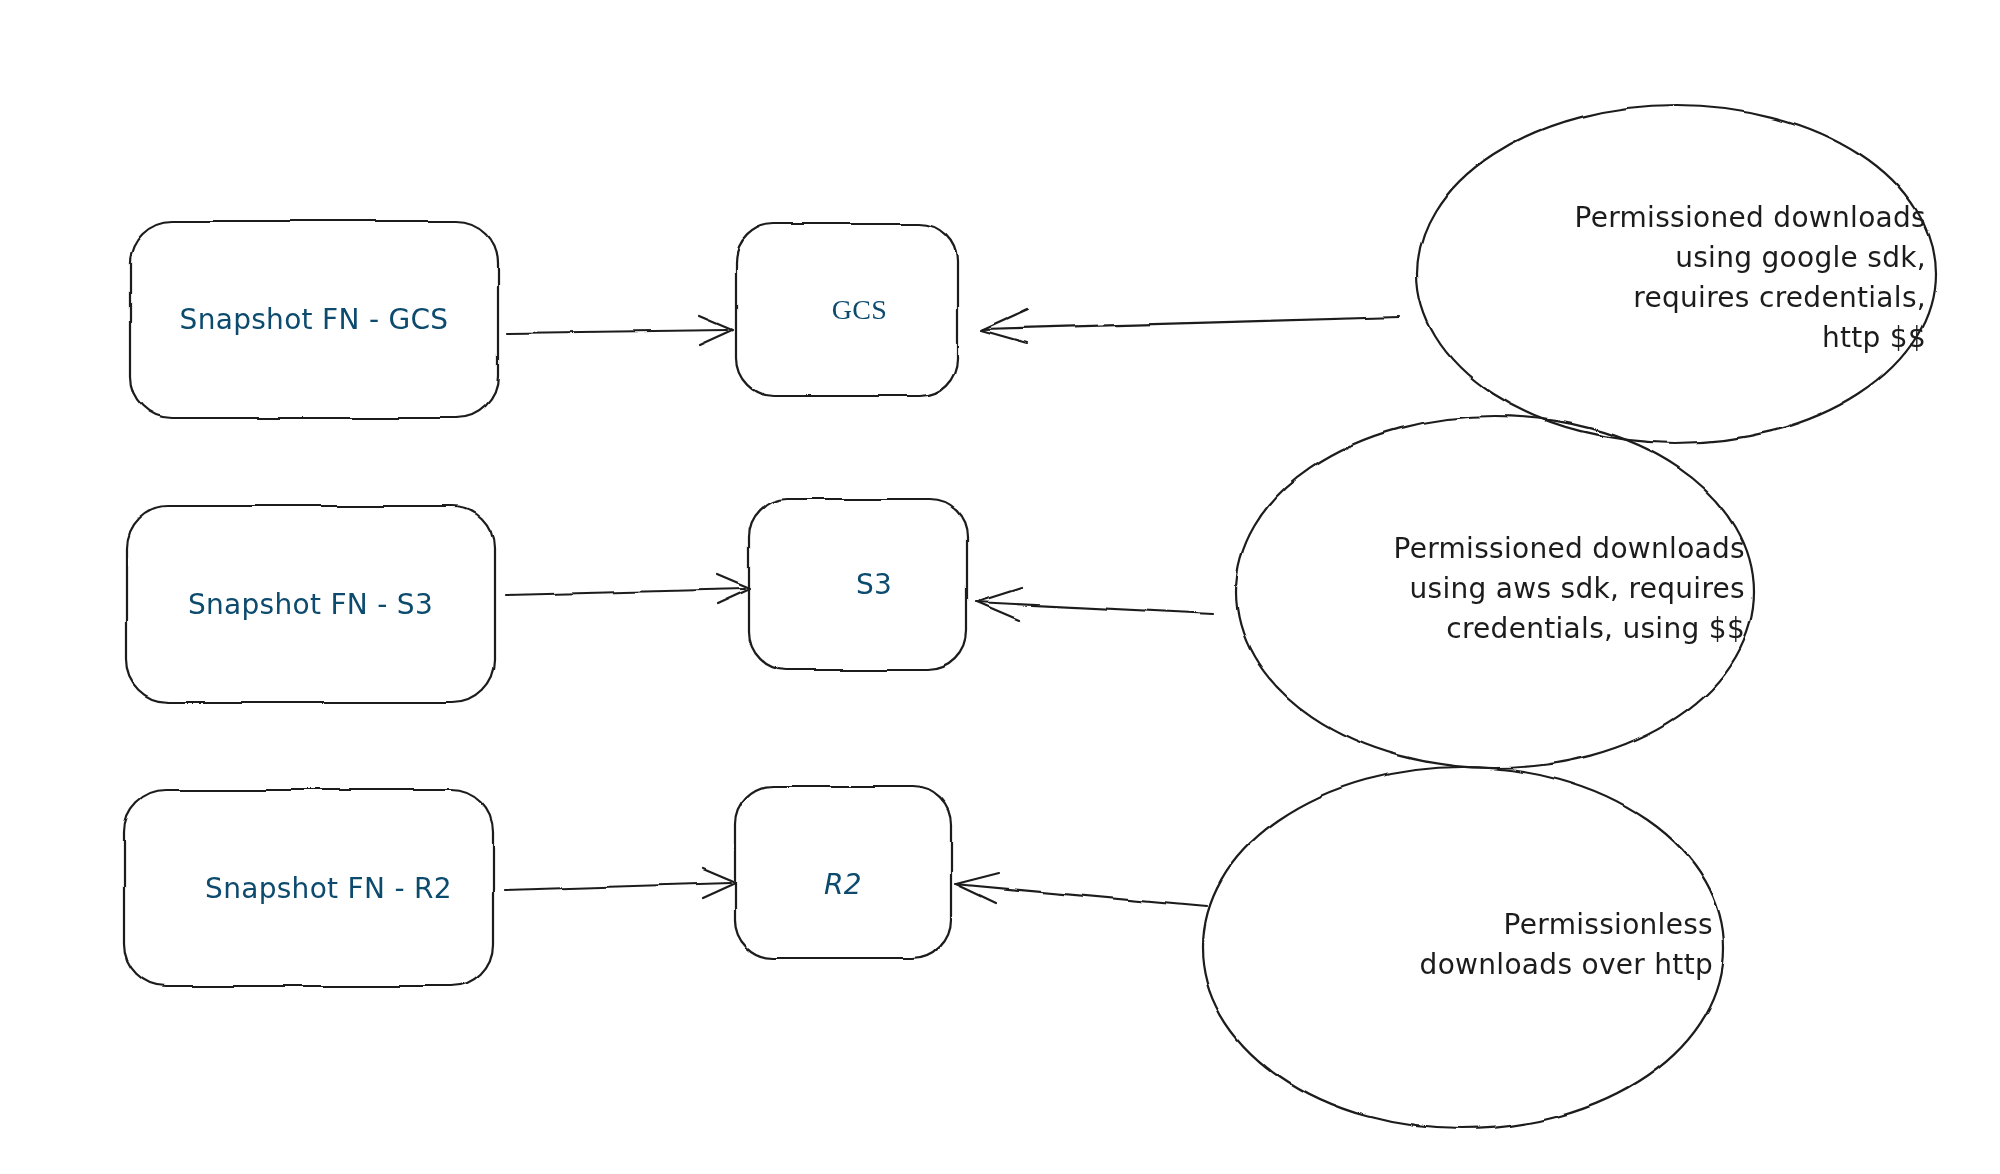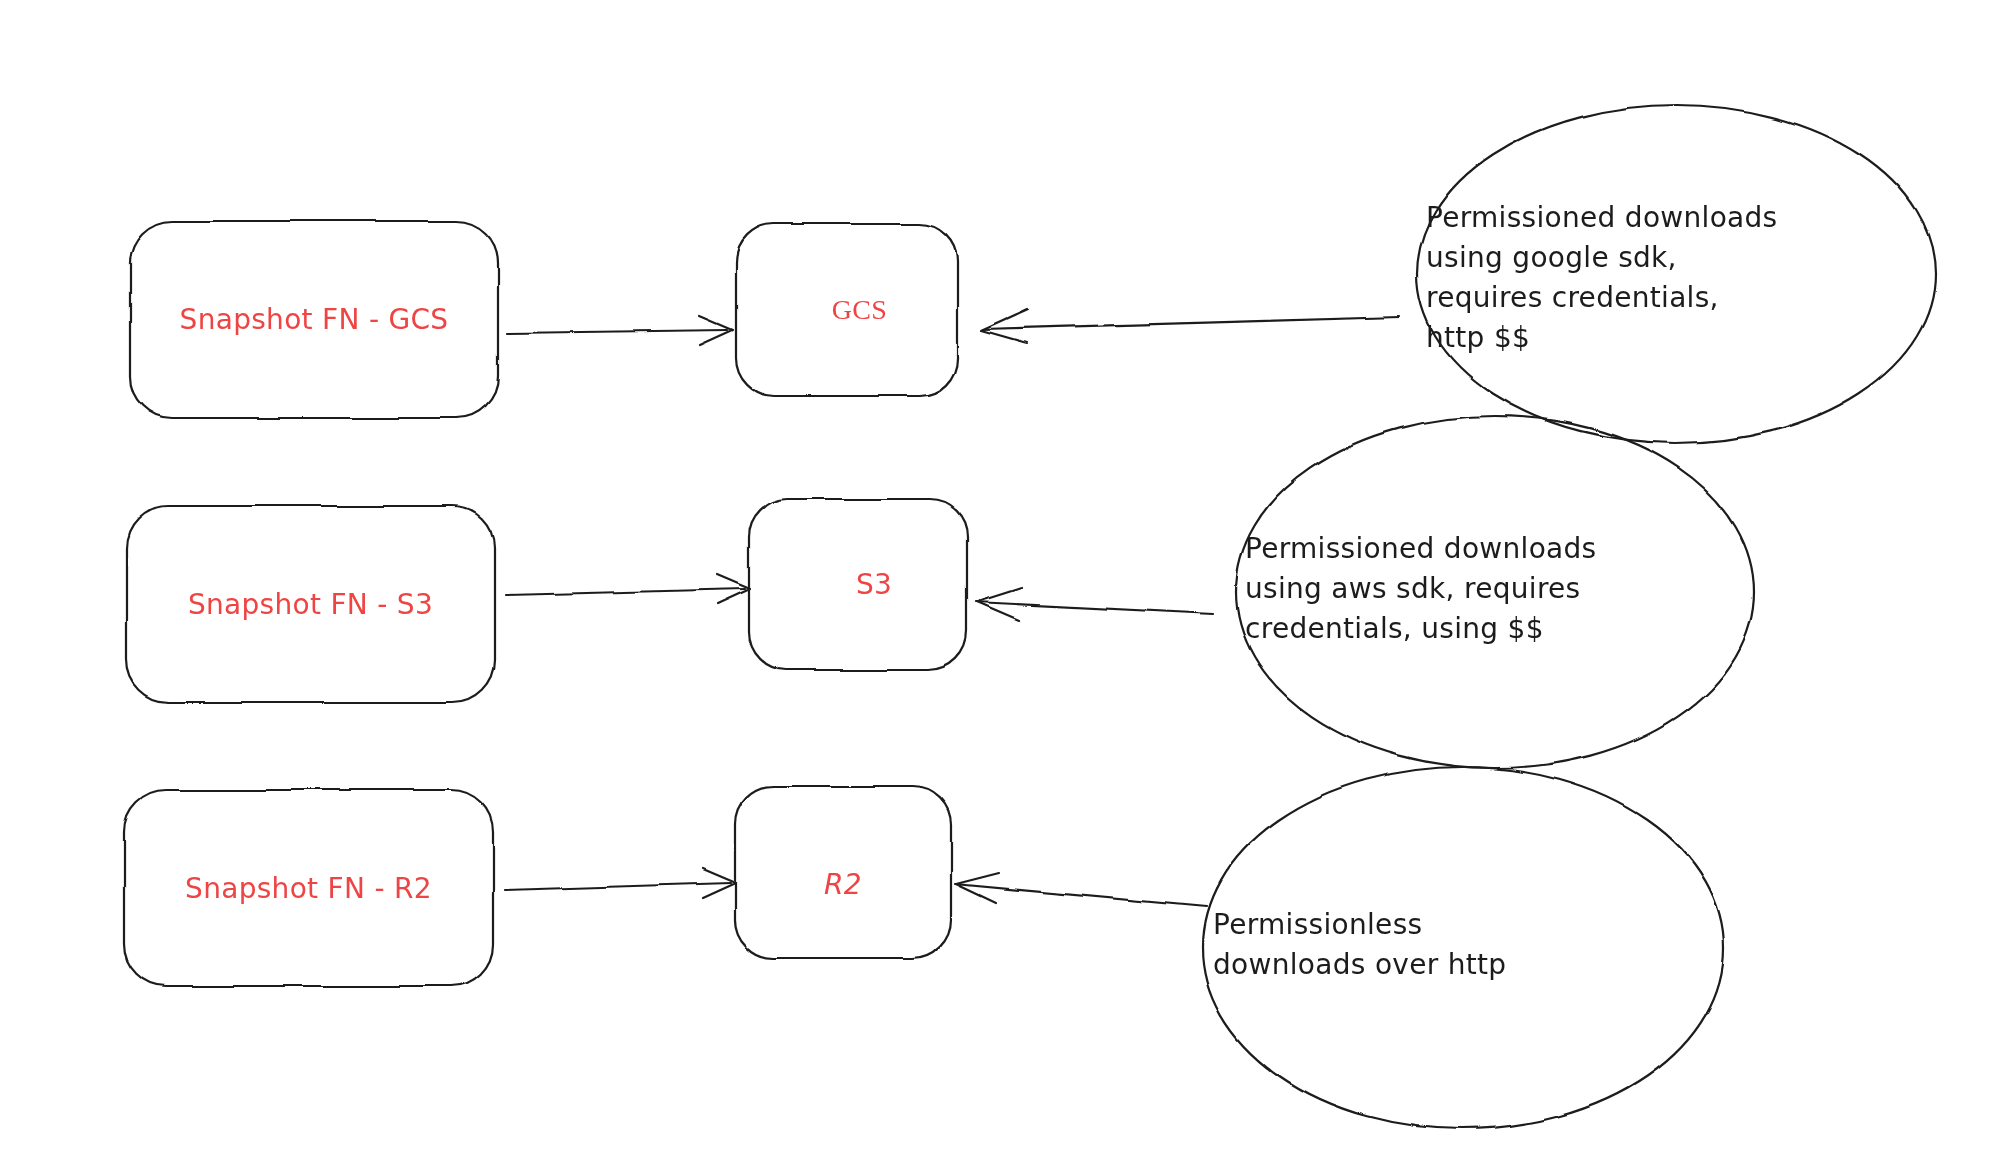--- a/index.html
+++ b/index.html
@@ -11,26 +11,26 @@
     color:#1c1c1c;
     overflow:hidden;
   }
   .canvas svg{position:absolute;left:0;top:0;}
   .label{
     position:absolute;
     display:flex;align-items:center;justify-content:center;
     text-align:center;
     font-size:28px;
     letter-spacing:0.3px;
-    color:#ef4444;
+    color:#0c4a6e;
     pointer-events:none;
   }
   .note{
     position:absolute;
-    display:flex;flex-direction:column;align-items:flex-start;justify-content:center;
+    display:flex;flex-direction:column;align-items:flex-end;justify-content:center;
     text-align:center;
     font-size:28px;
     line-height:40px;
     letter-spacing:0.3px;
     color:#1c1c1c;
     pointer-events:none;
   }
   .note span{display:block;white-space:nowrap;}
 </style>
 </head>
@@ -96,20 +96,20 @@
   </div>
 
   <div class="label" style="left:126px;top:506px;width:369px;height:196px;">Snapshot FN - S3</div>
   <div class="label" style="left:749px;top:499px;width:250px;height:171px;">S3</div>
   <div class="note" style="left:1245px;top:529px;width:500px;height:120px;">
     <span>Permissioned downloads</span>
     <span>using aws sdk, requires</span>
     <span>credentials, using $$</span>
   </div>
 
-  <div class="label" style="left:124px;top:790px;width:369px;height:196px;">Snapshot FN - R2</div>
+  <div class="label" style="left:124px;top:790px;width:369px;height:196px;padding-left:20px;">Snapshot FN - R2</div>
   <div class="label" style="left:735px;top:787px;width:216px;height:194px;font-style:italic;">R2</div>
   <div class="note" style="left:1213px;top:905px;width:500px;height:80px;">
     <span>Permissionless</span>
     <span>downloads over http</span>
   </div>
 
 </div>
 
 </body></html>

